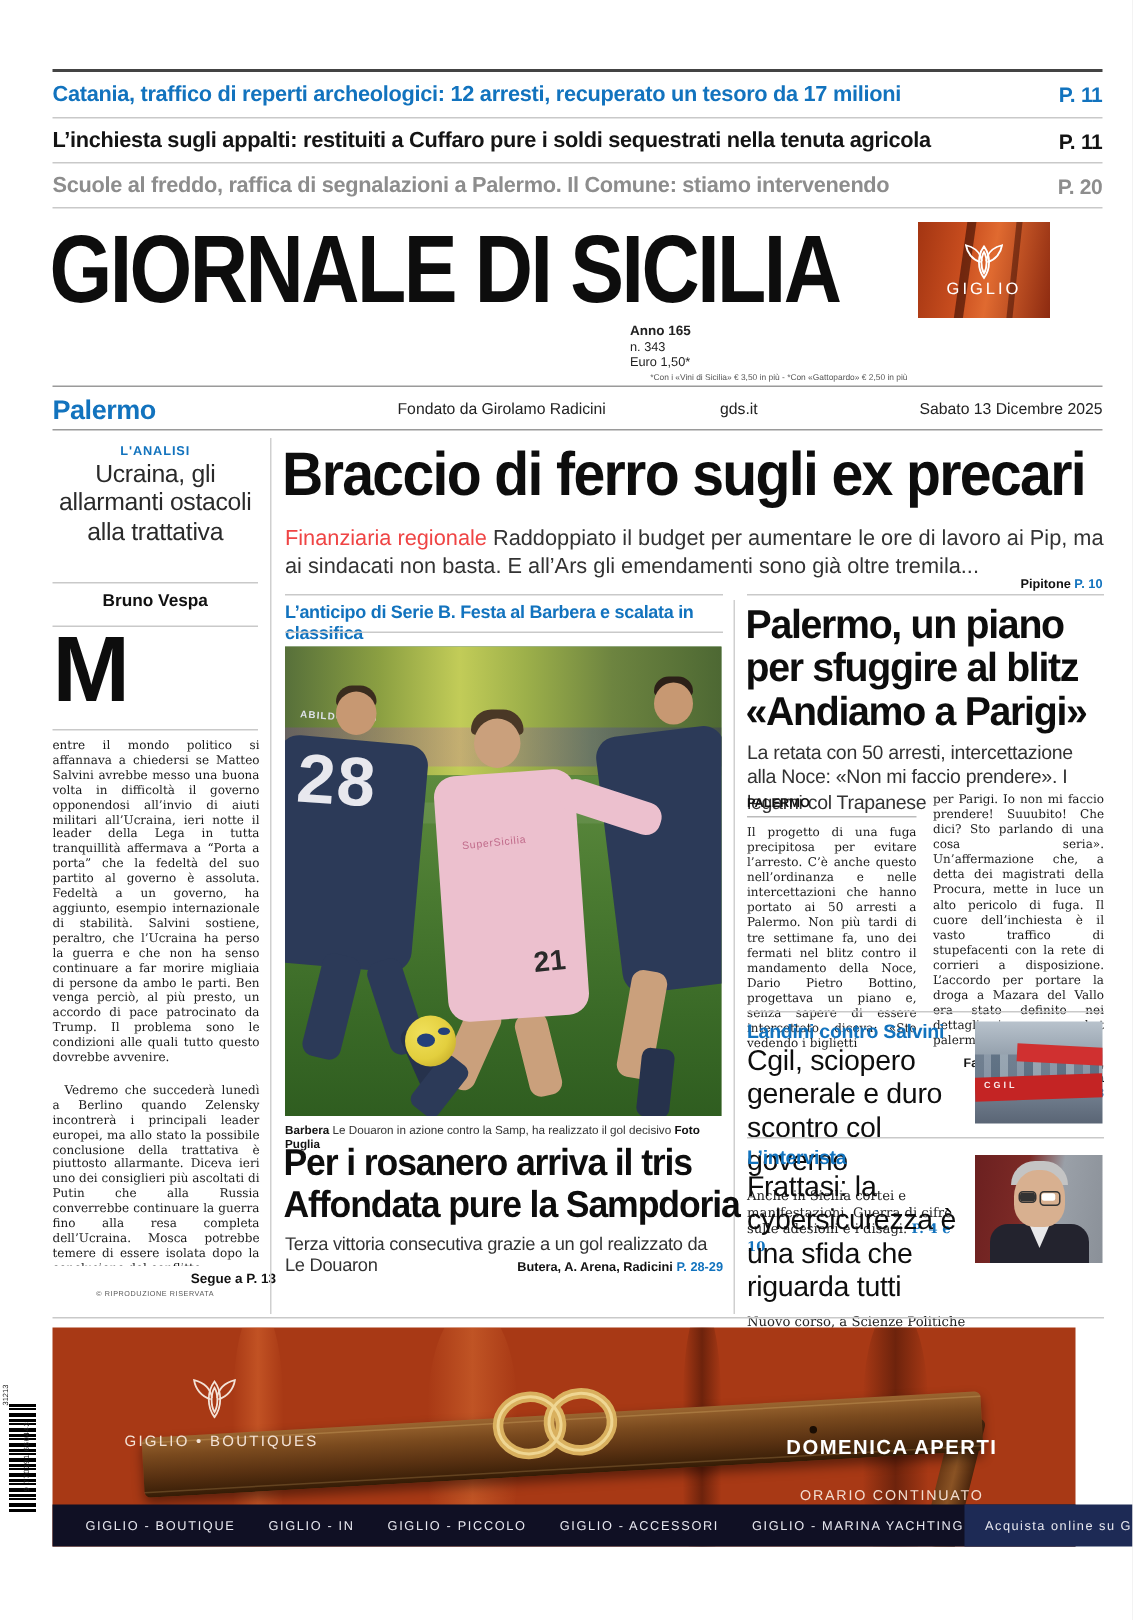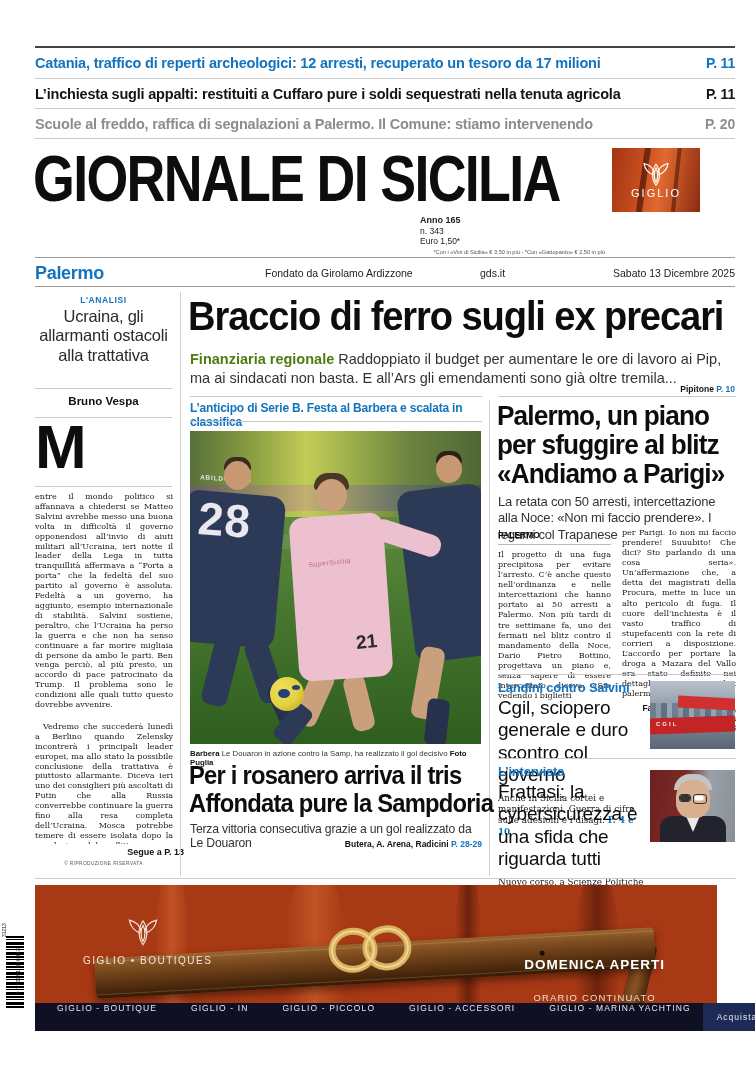--- a/index.html
+++ b/index.html
@@ -53,21 +53,21 @@
   .an-byline { position:absolute; left:35px; top:395px; width:137px; text-align:center; font-weight:bold; font-size:11.5px; }
   .an-dropcap { position:absolute; left:35px; top:416px; font-size:62px; font-weight:900; line-height:1; color:#0d0d0d; }
   .an-body { position:absolute; left:35px; top:492px; width:138px; height:352px; overflow:hidden; font-family:"DejaVu Serif","Liberation Serif",serif; font-size:8px; line-height:1.24; text-align:justify; color:#1a1a1a; }
   .an-body p + p { text-indent:8px; margin-top:12px; }
   .an-continue { position:absolute; left:47px; top:847px; width:137px; text-align:right; font-weight:bold; font-size:9px; }
   .an-copy { position:absolute; left:35px; top:861px; width:137px; text-align:center; font-size:4.8px; color:#555; letter-spacing:.4px; }
 
   
   .lead-headline { position:absolute; left:188px; top:293px; font-size:41px; font-weight:900; letter-spacing:-1.2px; transform:scaleX(0.93); transform-origin:left center; white-space:nowrap; color:#0d0d0d; }
   .lead-deck { position:absolute; left:190px; top:350px; width:548px; font-size:14.5px; line-height:1.32; color:#333; }
-  .lead-deck .kick { color:#4d7c0f; font-weight:bold; }
+  .lead-deck .kick { color:#ef4444; font-weight:normal; }
   .lead-byline { position:absolute; left:190px; top:384px; width:545px; text-align:right; font-size:8.5px; font-weight:bold; }
   .page-blue { color:#1273be; font-weight:bold; }
 
   
   .sp-kicker { position:absolute; left:190px; top:401px; width:292px; color:#1273be; font-weight:bold; font-size:12px; letter-spacing:-0.2px; }
   .sport-photo { position:absolute; left:190px; top:431px; width:291px; height:313px; overflow:hidden; background:#3f6d2a; }
   .ps-stands { position:absolute; left:0; top:0; width:100%; height:86px;
     background:linear-gradient(90deg,#57703a 0%,#8ca042 22%,#c2cc58 40%,#9db04a 55%,#6d8440 75%,#4d6833 100%); }
   .ps-stands::after { content:""; position:absolute; left:0; top:54px; width:100%; height:26px;
     background:linear-gradient(90deg,rgba(120,80,140,.45),rgba(200,120,160,.35) 40%,rgba(90,90,140,.45) 70%,rgba(60,60,90,.5)); }
@@ -154,21 +154,21 @@
     background:linear-gradient(#9a6530 0%,#7a4a1e 30%,#5a3212 65%,#351c06 100%); box-shadow:0 4px 8px rgba(0,0,0,.45); }
   .belt::before { content:""; position:absolute; left:0; top:3px; width:100%; height:1px; background:#caa06066; }
   .belt::after  { content:""; position:absolute; left:0; bottom:3px; width:100%; height:1px; background:#caa06044; }
   .belt .hole { position:absolute; right:110px; top:17px; width:5px; height:5px; border-radius:50%; background:#1a0d03; }
   .buckle { position:absolute; left:288px; top:36px; transform:rotate(-4deg); }
   .ad-brand { position:absolute; left:48px; top:32px; width:120px; text-align:center; color:#f3e2d6; }
   .ad-brand-label { font-size:10px; letter-spacing:1.5px; margin-top:4px; white-space:nowrap; }
   .ad-right { position:absolute; right:52px; top:72px; text-align:center; color:#fff; }
   .ad-right1 { font-size:13.5px; font-weight:bold; letter-spacing:1px; }
   .ad-right2 { font-size:9.5px; letter-spacing:1.2px; margin-top:20px; color:#f3ddd0; }
-  .ad-bar { position:absolute; left:35px; top:1003px; width:682px; height:28px; background:#101024; display:flex; align-items:flex-start;gap:12px; }
+  .ad-bar { position:absolute; left:35px; top:1003px; width:682px; height:28px; background:#101024; display:flex; align-items:center; }
   .ad-bar .store { color:#e8e8f0; font-size:8.5px; letter-spacing:1.1px; margin-left:22px; white-space:nowrap; }
   .ad-cta { margin-left:auto; height:100%; display:flex; align-items:center; padding:0 14px; background:#1d2a55; color:#e8e8f0; font-size:8.5px; letter-spacing:1px; white-space:nowrap; }
 
   
   .barcode-wrap { position:absolute; left:2px; top:930px; width:28px; height:92px; background:#fff; }
   .barcode { position:absolute; left:4px; top:6px; width:18px; height:72px;
     background:repeating-linear-gradient(#000 0 2px,#fff 2px 3px,#000 3px 4px,#fff 4px 6px,#000 6px 9px,#fff 9px 10px); }
   .barcode-num { position:absolute; left:-24px; top:38px; transform:rotate(-90deg); transform-origin:center; font-size:5px; letter-spacing:.5px; color:#222; width:80px; text-align:center; }
   .barcode-top { position:absolute; left:-18px; top:-16px; transform:rotate(-90deg); font-size:5px; color:#222; width:40px; }
 </style>
@@ -208,21 +208,21 @@
   </div>
   <div class="anno-block">
     <div class="b">Anno 165</div>
     <div>n. 343</div>
     <div>Euro 1,50*</div>
   </div>
   <div class="small-print">*Con i «Vini di Sicilia» € 3,50 in più - *Con «Gattopardo» € 2,50 in più</div>
 
   <div class="info-bar">
     <span class="edition">Palermo</span>
-    <span class="founded">Fondato da Girolamo Ardizzone</span>
+    <span class="founded">Fondato da Girolamo Radicini</span>
     <span class="site">gds.it</span>
     <span class="issue-date">Sabato 13 Dicembre 2025</span>
   </div>
 
   <div class="an-kicker">L'ANALISI</div>
   <div class="an-title">Ucraina, gli allarmanti ostacoli alla trattativa</div>
   <div class="rule" style="left:35px; top:388px; width:137px;"></div>
   <div class="an-byline">Bruno Vespa</div>
   <div class="rule" style="left:35px; top:417px; width:137px;"></div>
   <div class="an-dropcap">M</div>

